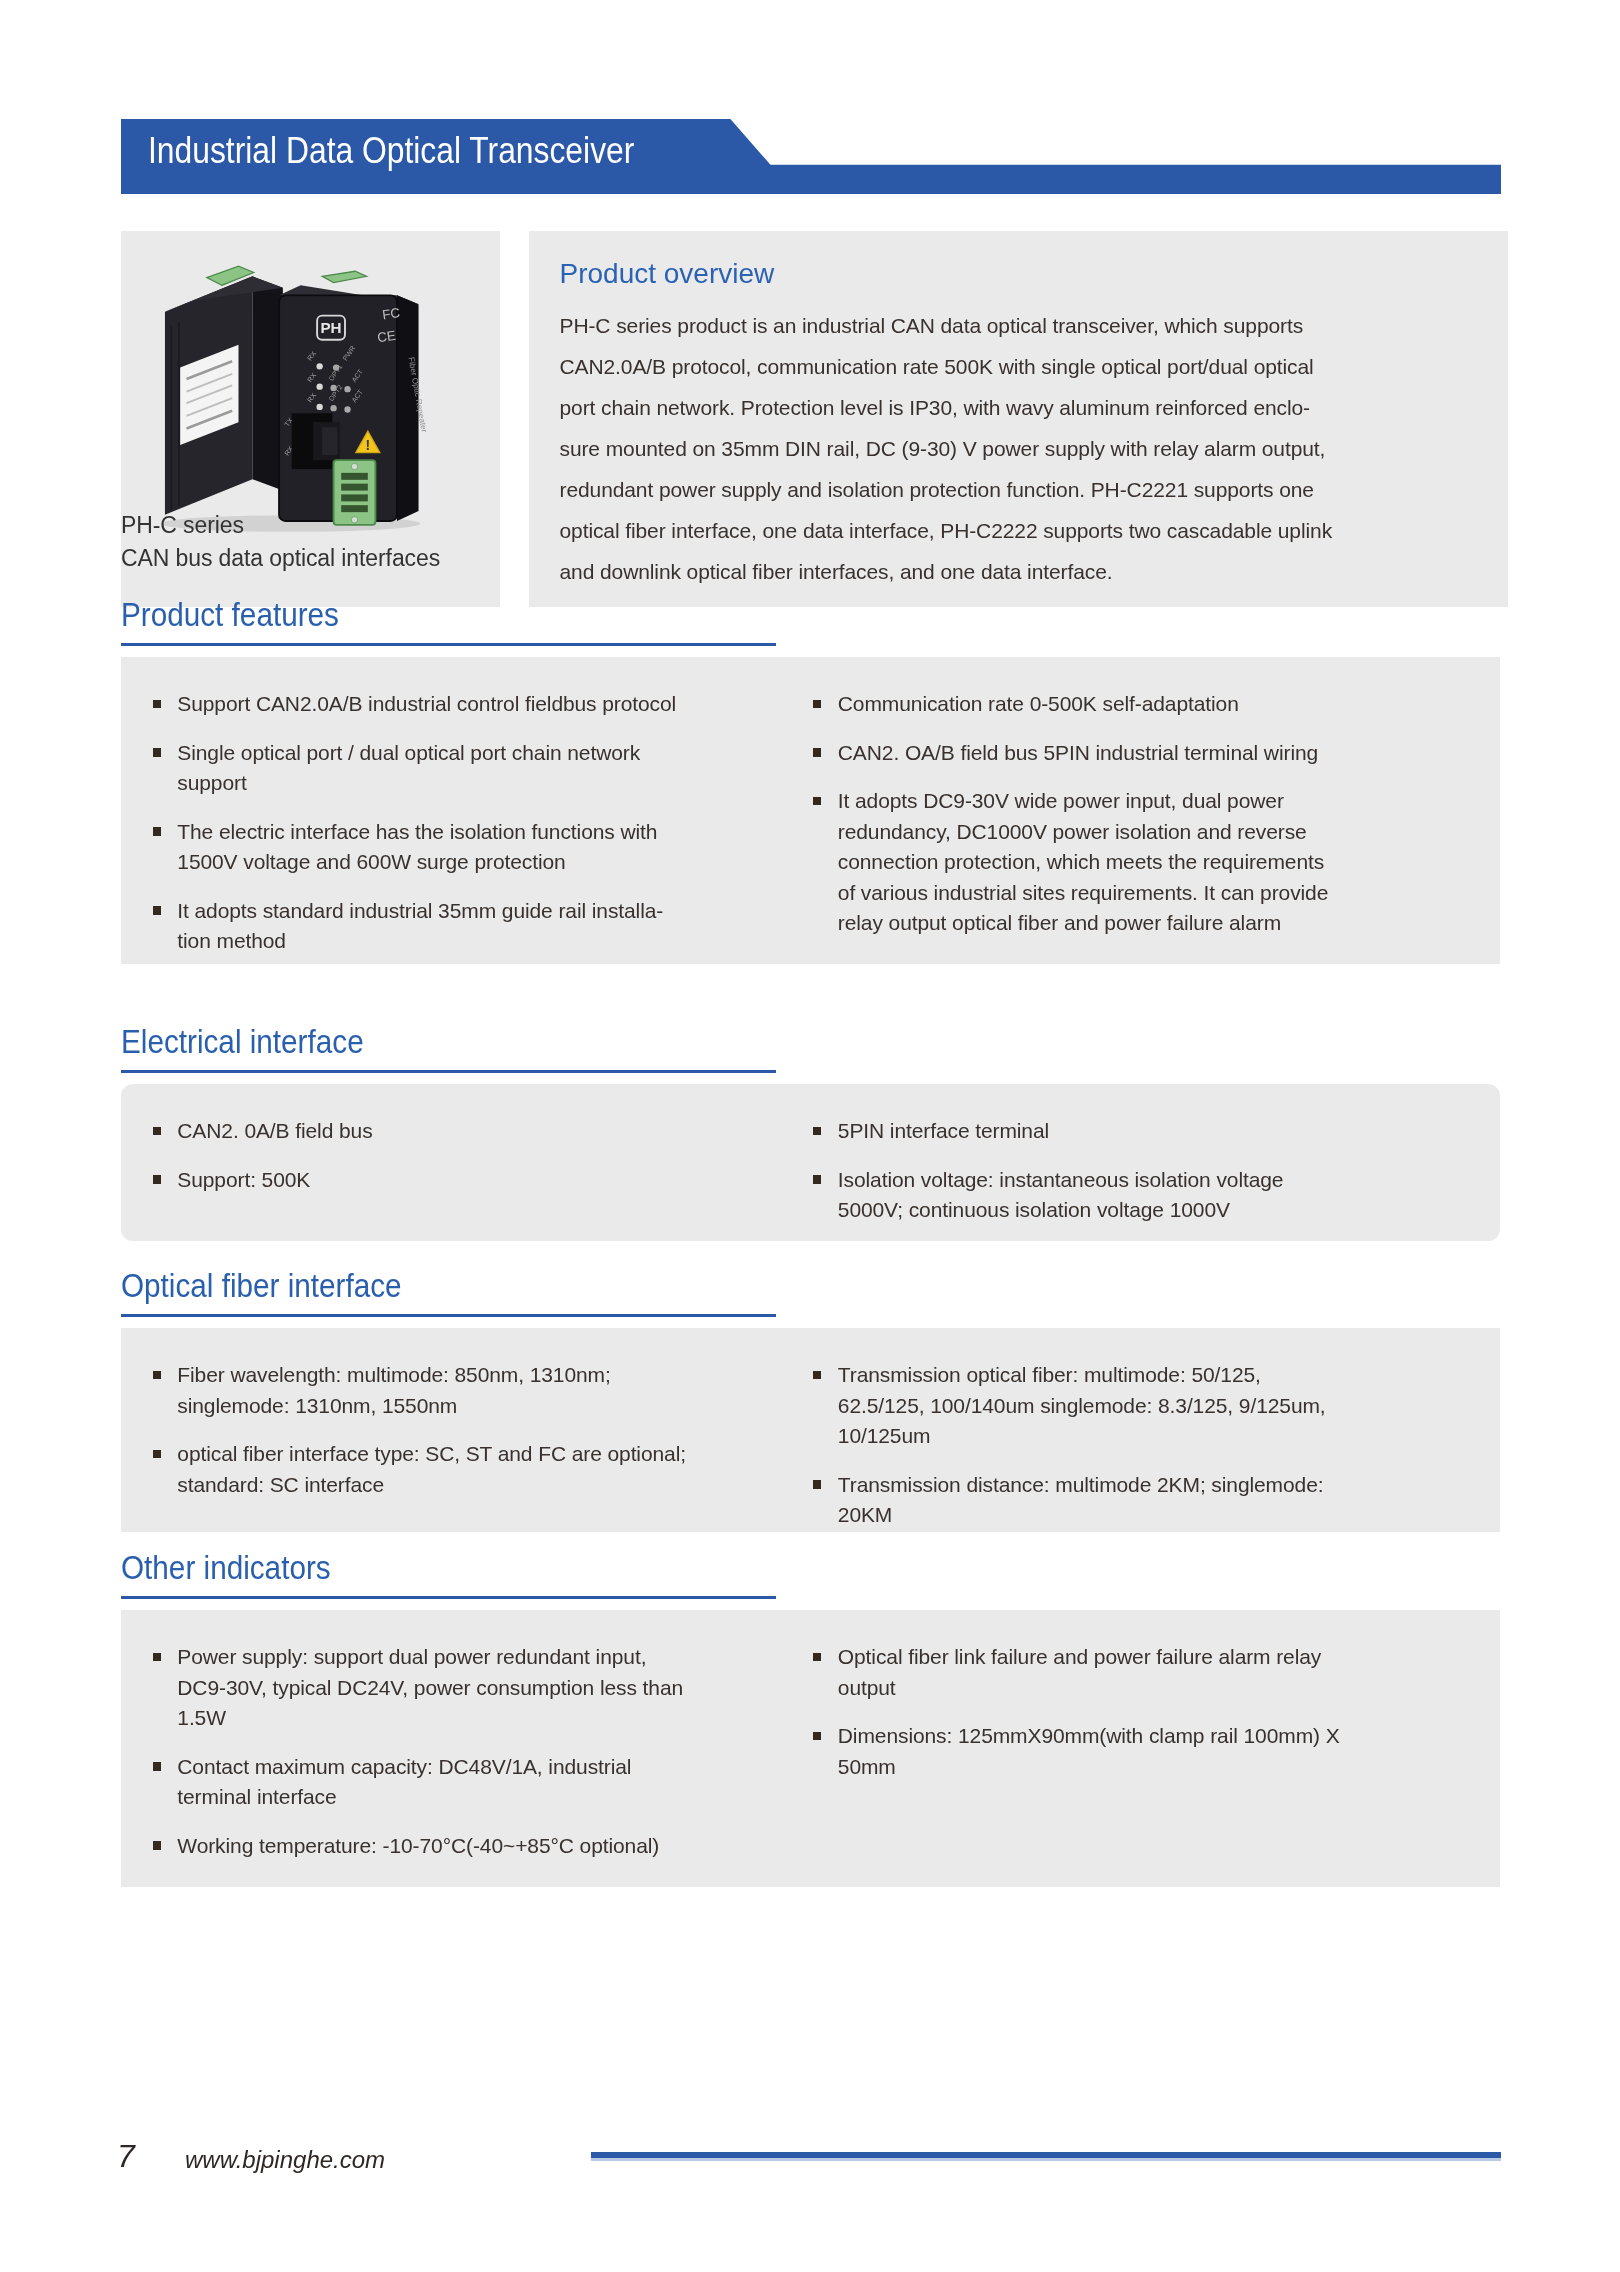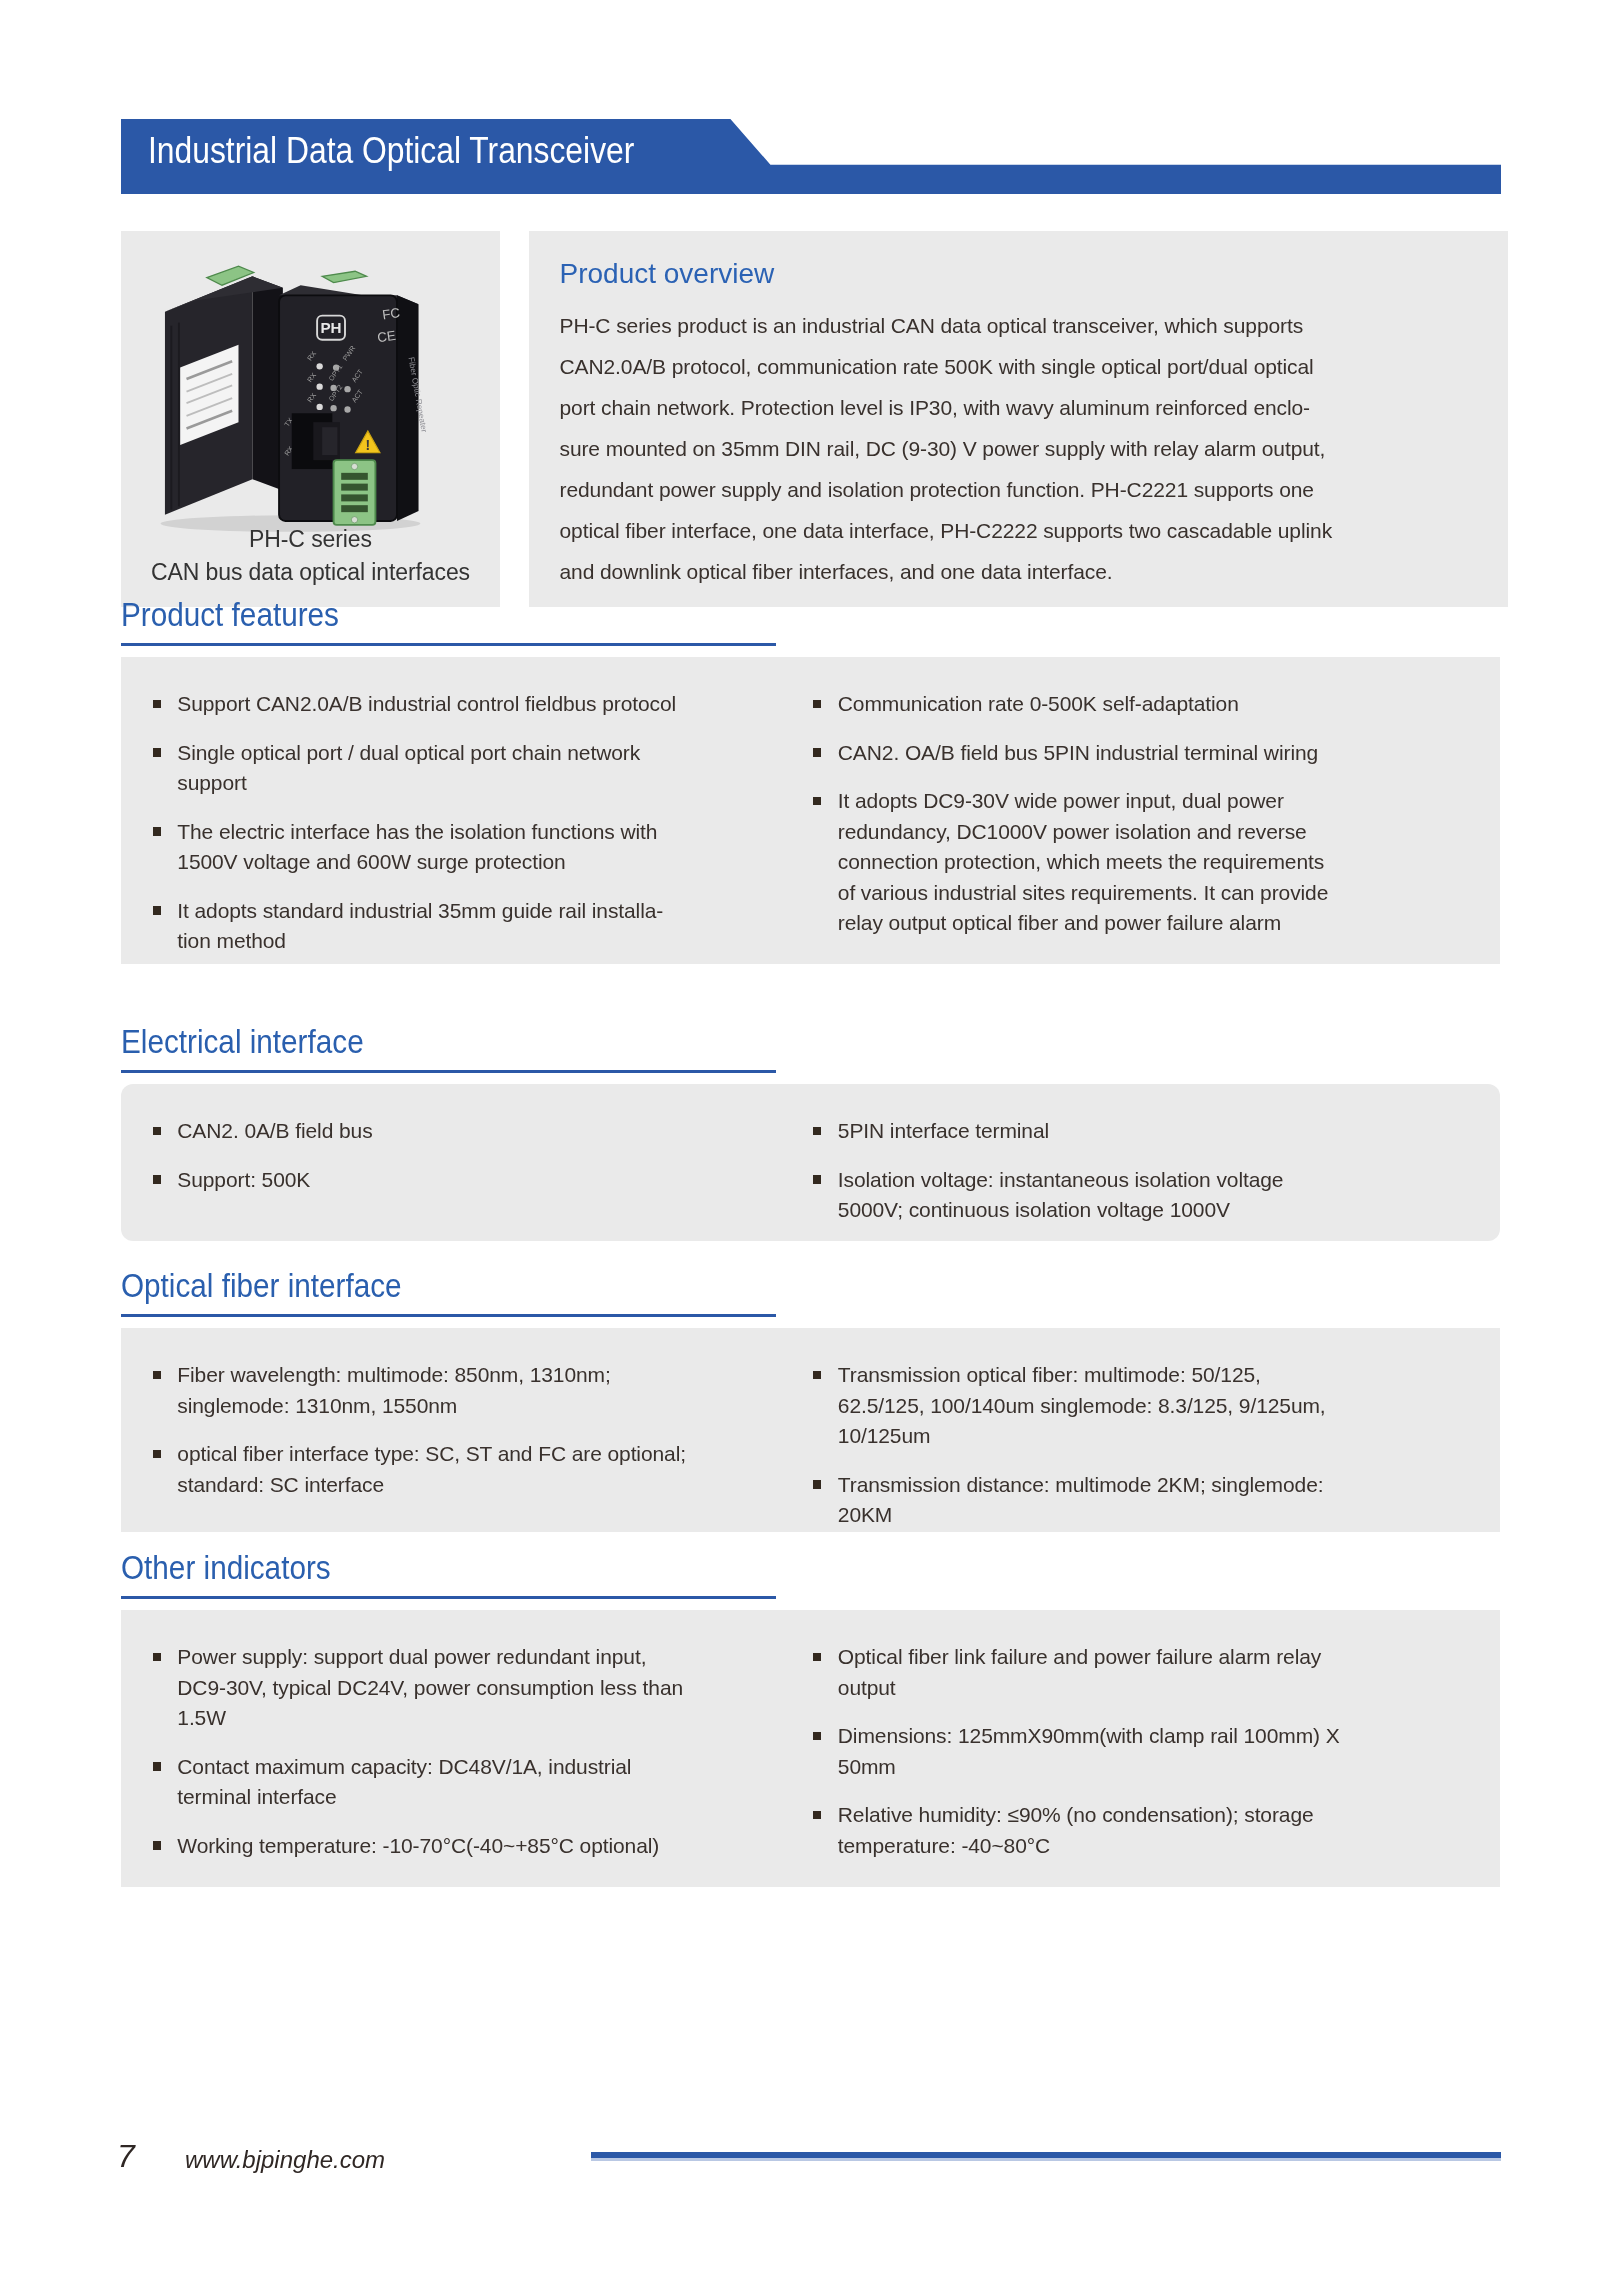--- a/index.html
+++ b/index.html
@@ -21,21 +21,21 @@
   }
   .banner-title{
     position:absolute;left:27px;top:11.4px;font-size:37px;color:#ffffff;
     white-space:nowrap;transform:scaleX(0.86);transform-origin:left top;
   }
   
   .image-panel{
     position:absolute;left:121px;top:231px;width:379px;height:376px;background:var(--panel);
   }
   .device-svg{position:absolute;left:11.4px;top:6.3px;}
-  .caption{position:absolute;left:0;right:0;bottom:18px;text-align:center;
+  .caption{position:absolute;left:0;right:0;bottom:32px;text-align:left;
     font-size:23px;line-height:33px;color:#333333;letter-spacing:-0.1px;}
   .overview-panel{
     position:absolute;left:529px;top:231px;width:971px;height:376px;background:var(--panel);padding-left:8px;
   }
   .ov-title{position:absolute;left:30.5px;top:27px;font-size:28px;color:#2b62b4;}
   .ov-body{
     position:absolute;left:30.5px;top:74px;right:28px;
     font-size:21px;line-height:41px;color:var(--text);
     white-space:pre-line;letter-spacing:-0.1px;
   }
@@ -300,25 +300,20 @@
           <div class="bullet-item">
             <span class="bullet-square"></span>
             <span class="bullet-text">Optical fiber link failure and power failure alarm relay
 output</span>
           </div>
           <div class="bullet-item">
             <span class="bullet-square"></span>
             <span class="bullet-text">Dimensions: 125mmX90mm(with clamp rail 100mm) X
 50mm</span>
           </div>
-          <div class="bullet-item">
-            <span class="bullet-square"></span>
-            <span class="bullet-text">Relative humidity: ≤90% (no condensation); storage
-temperature: -40~80°C</span>
-          </div>
         </div>
     </div>
   </div>
 
   <div class="footer-page-number">7</div>
   <div class="footer-url">www.bjpinghe.com</div>
   <div class="footer-bar"></div>
   <div class="footer-bar-light"></div>
 
 </div>

